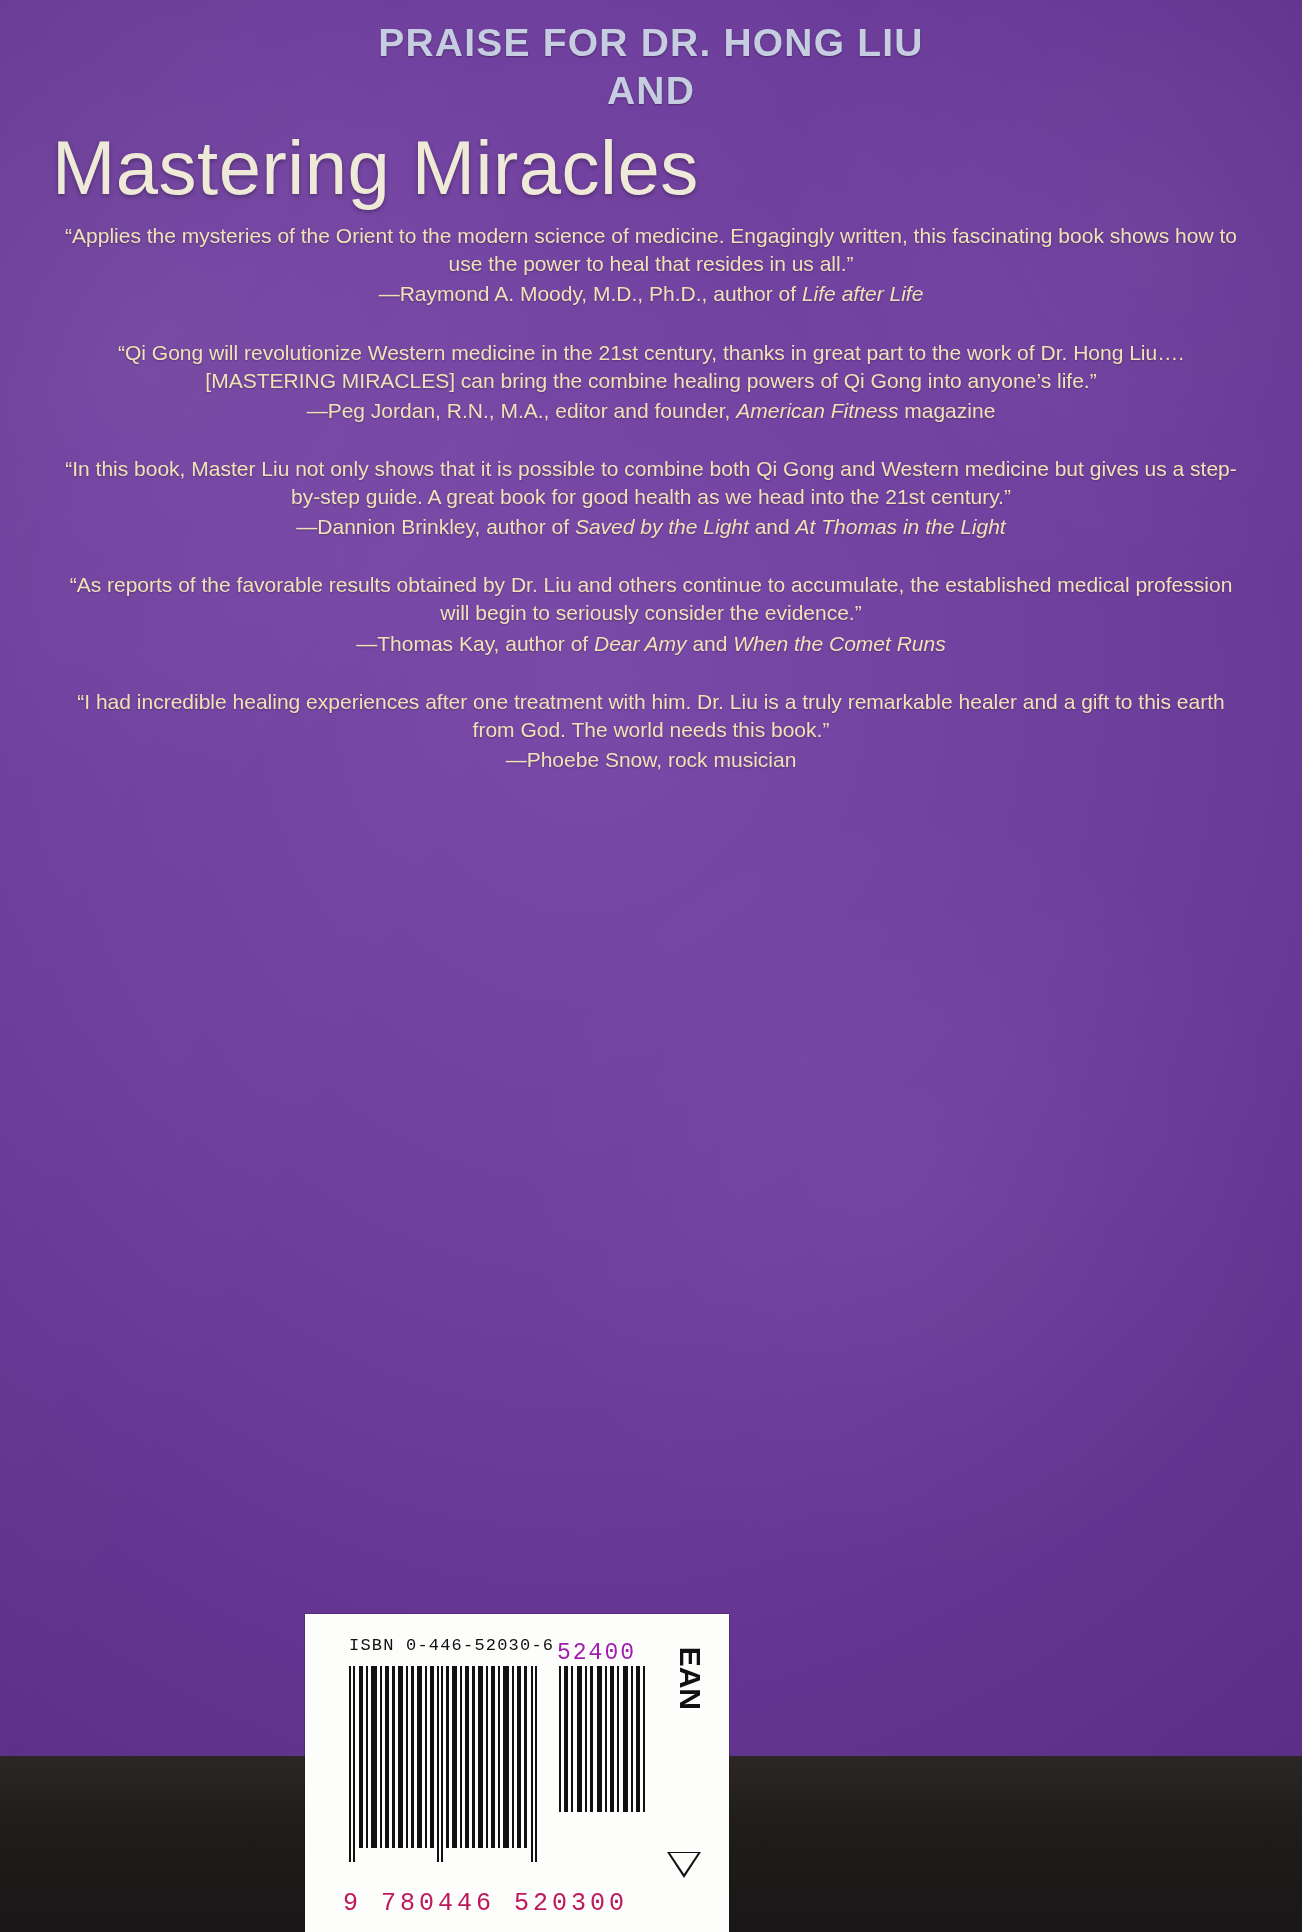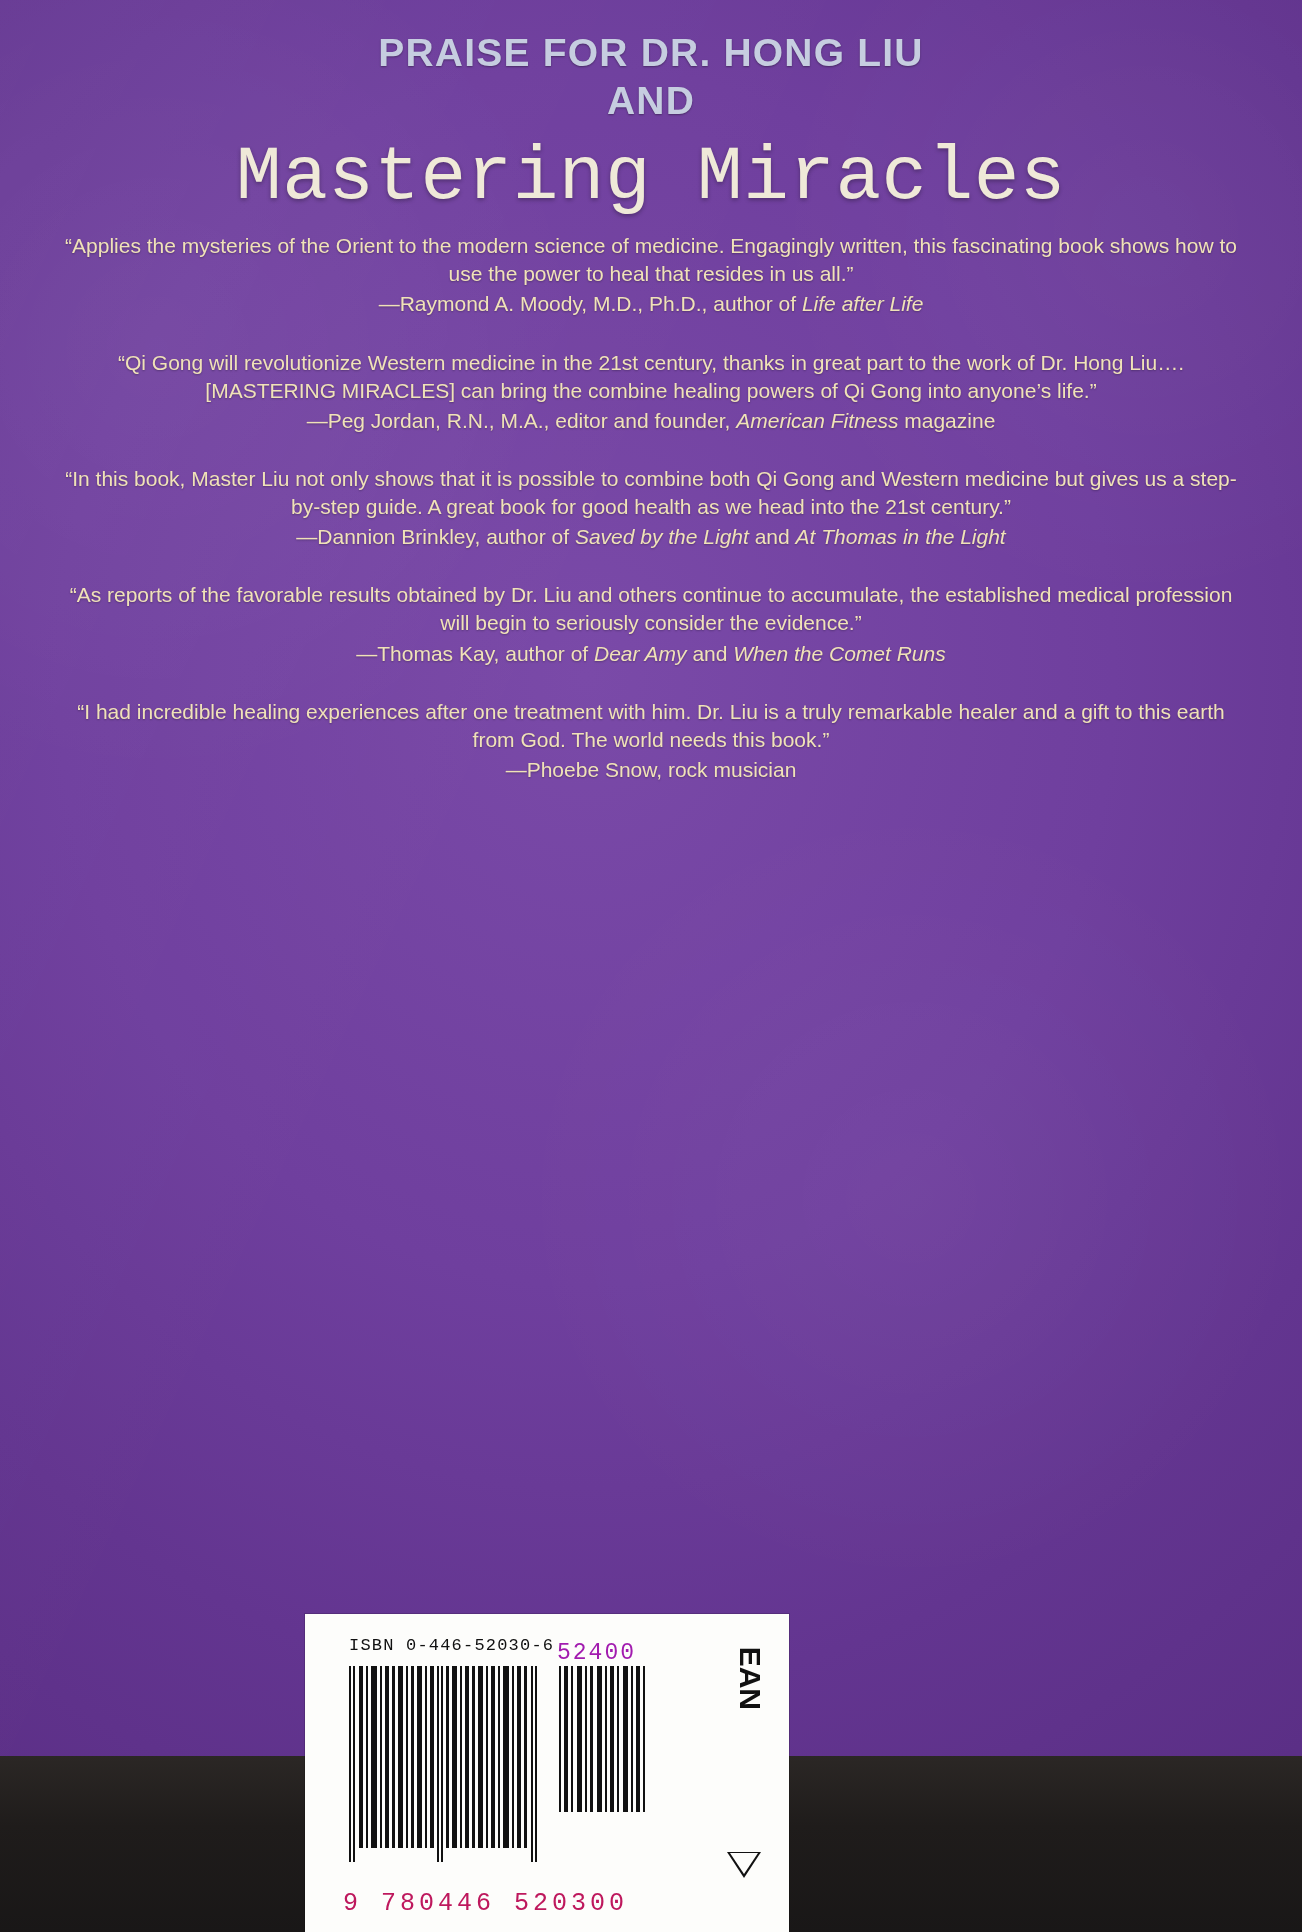--- a/index.html
+++ b/index.html
@@ -46,28 +46,27 @@
     padding: 0 52px;
   }
 
   .heading-top {
     text-align: center;
     color: #c6cde0;
     font-weight: bold;
     font-size: 39px;
     letter-spacing: 1.2px;
     line-height: 1.22;
-    padding-top: 29px;
+    padding-top: 19px;
     text-shadow: 0 1px 2px rgba(0,0,0,0.35);
   }
   .heading-top .line2 { display: block; }
 
   .title {
-    text-align: center;
-    font-family: Liberation Mono, monospace;
+    font-family: Liberation Sans, sans-serif;
     color: #efe9d8;
     font-size: 76px;
     line-height: 1.0;
     margin-top: 16px;
     margin-bottom: 16px;
     letter-spacing: 0.5px;
     text-shadow: 0 2px 4px rgba(0,0,0,0.3);
   }
 
   .quote-block {
@@ -85,21 +84,21 @@
   }
   .quote-block em { font-style: italic; }
 
   .quote-text { display: block; }
 
   
   .barcode-wrap {
     position: absolute;
     left: 305px;
     top: 1614px;
-    width: 484px;
+    width: 424px;
     height: 318px;
     background: #fdfdfb;
     z-index: 4;
     box-shadow: 0 0 0 1px rgba(0,0,0,0.15);
     overflow: hidden;
   }
   .isbn-text {
     position: absolute;
     left: 44px;
     top: 22px;

